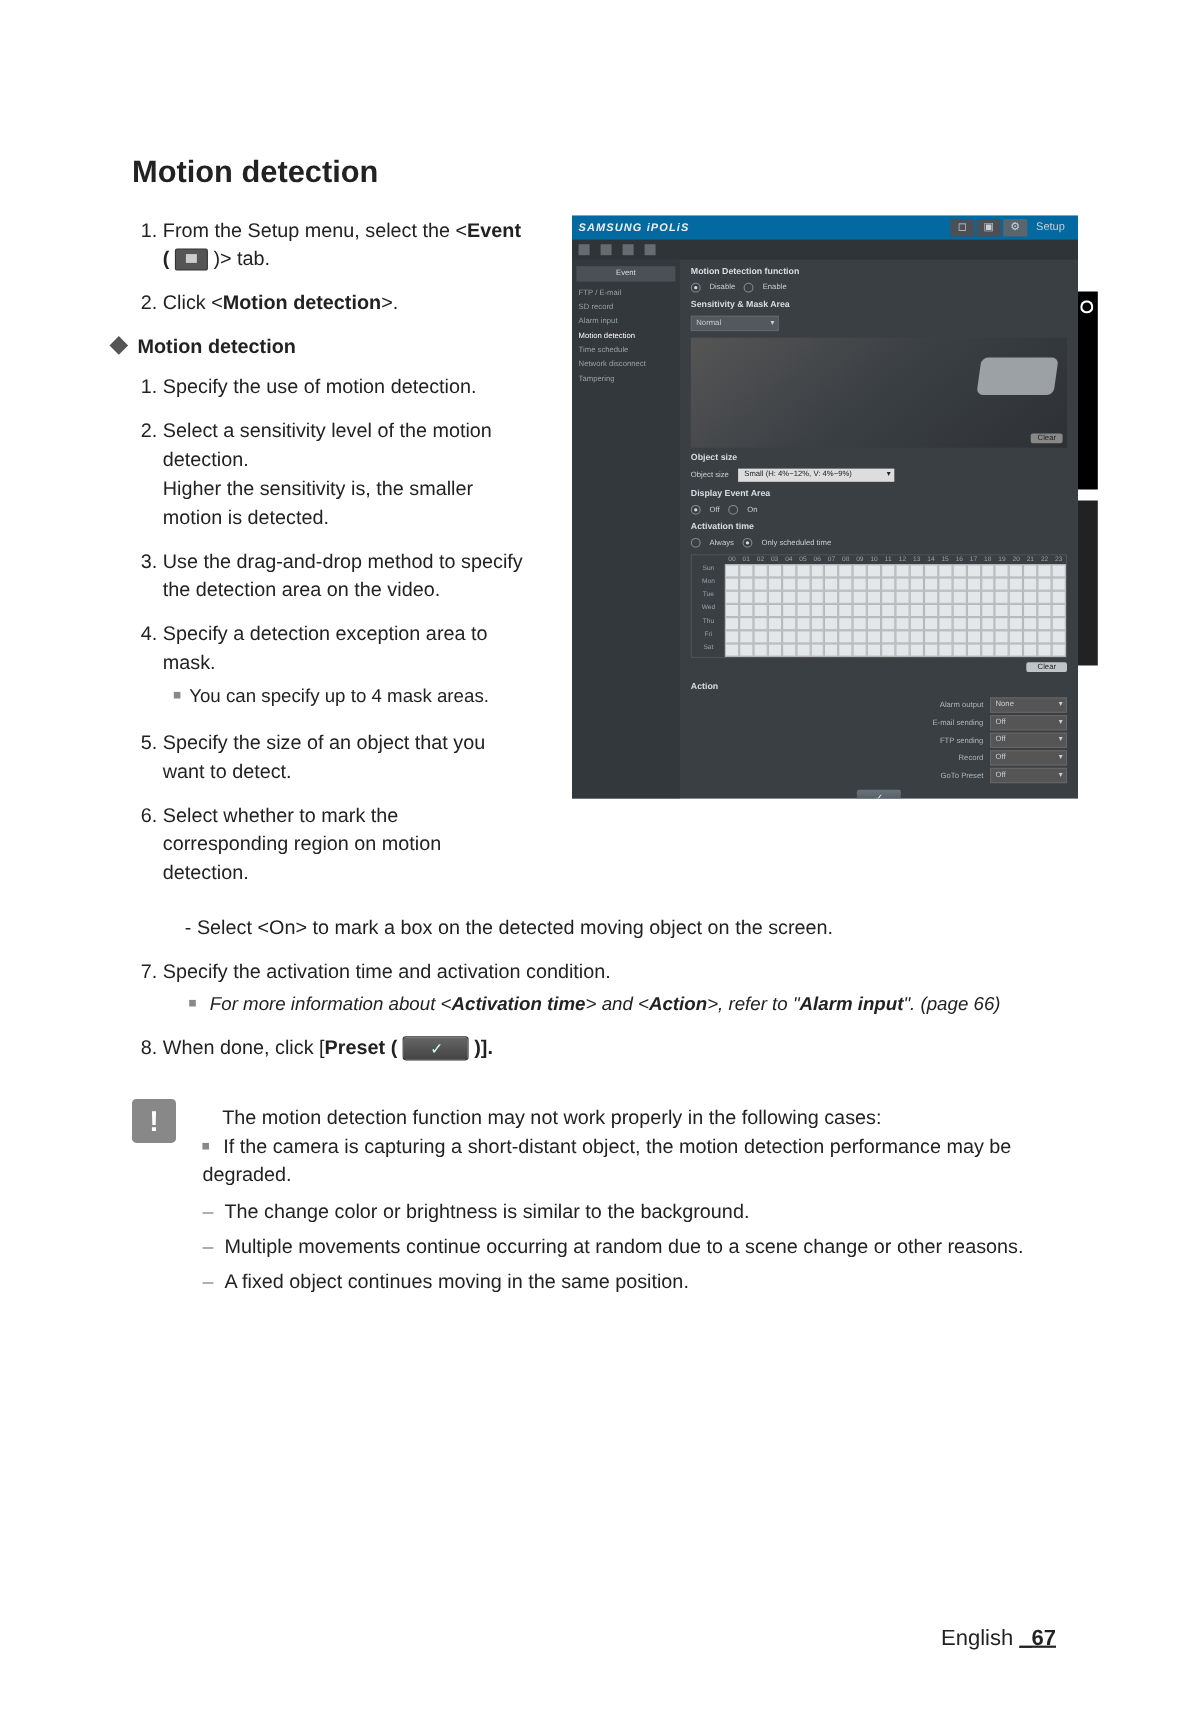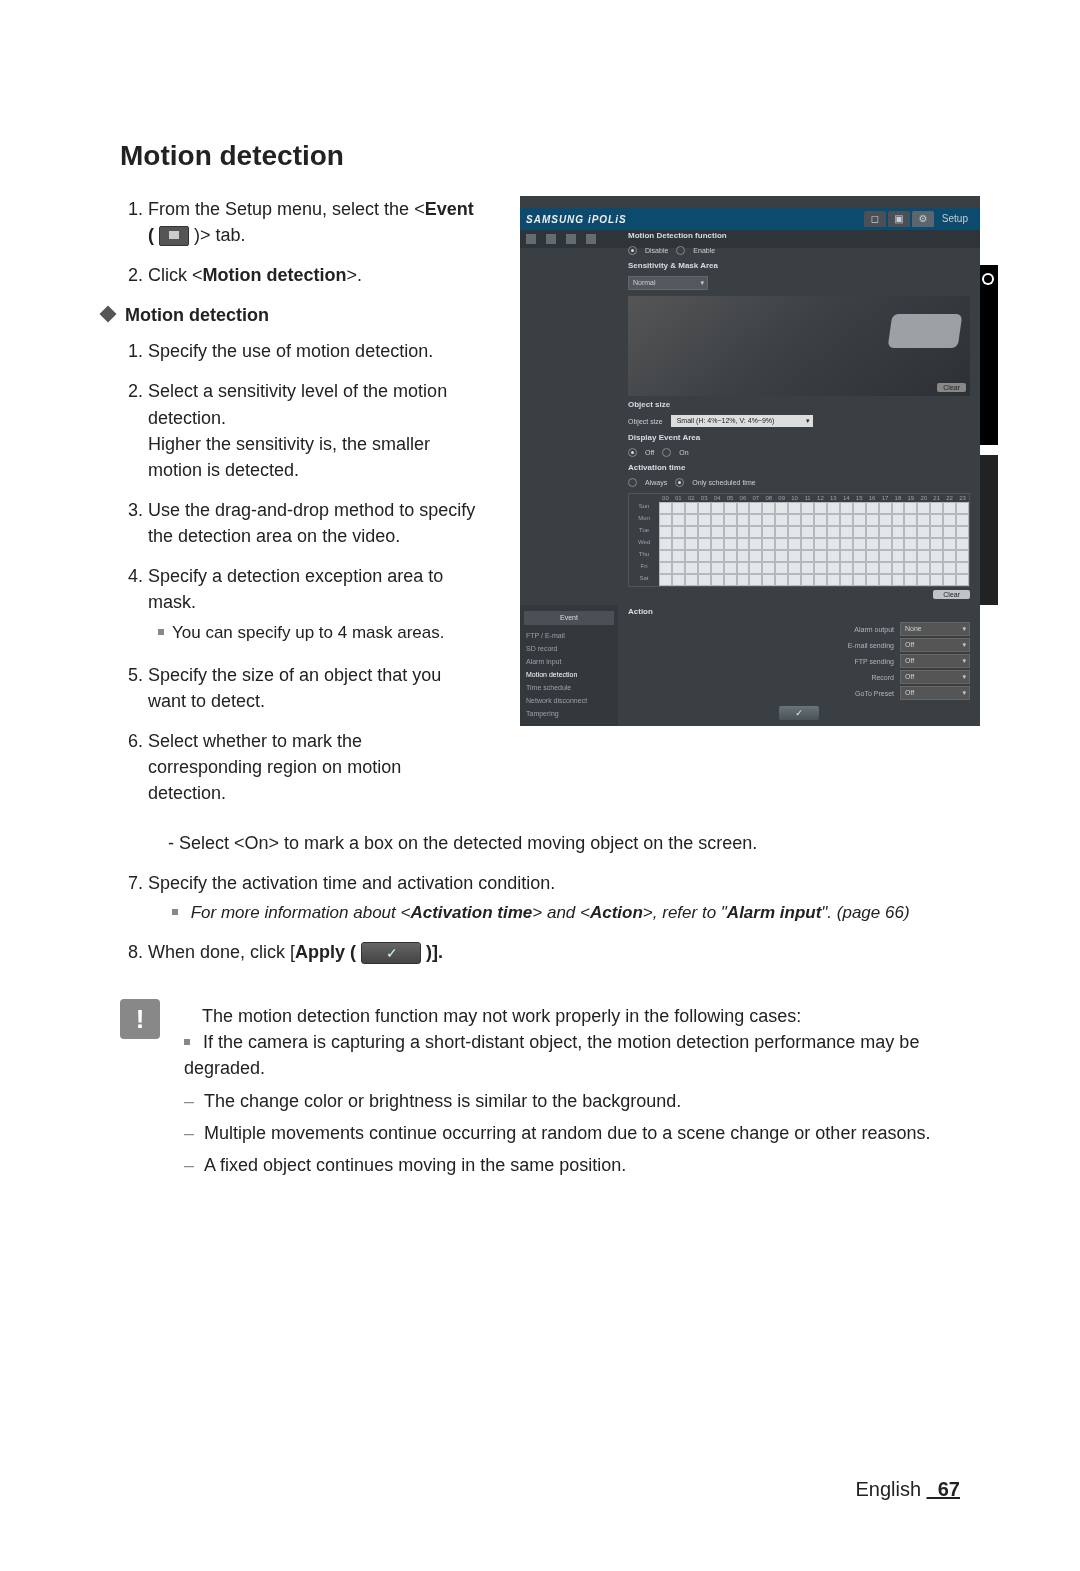--- a/index.html
+++ b/index.html
@@ -192,26 +192,25 @@
     height: 530px;
     background: #3a3f44;
     color: #c9cfd4;
     font-size: 9px;
     font-family: Arial, sans-serif;
     position: relative;
     overflow: hidden;
   }
   .shot-top {
     height: 22px;
-    background: #0c4a6e;
+    background: #0369a1;
     display: flex;
     align-items: center;
     padding: 0 6px;
     gap: 22px;
-    margin-top: 12px;
   }
   .brand { font-weight: bold; font-style: italic; letter-spacing: 1px; color:#eee; font-size:10px;}
   .toptabs { margin-left: auto; display:flex; gap:2px;}
   .toptab {
     width: 22px; height: 16px;
     background: #4a5056;
     border-radius: 2px 2px 0 0;
     text-align:center; line-height:16px; font-size:10px;
   }
   .toptab.sel { background:#5a656e;}
@@ -226,21 +225,20 @@
   }
   .shot-tabs span {
     width: 10px; height: 10px;
     display: inline-block;
     background: #646b71;
   }
   .shot-body {
     position: absolute;
     top: 40px; left: 0; right: 0; bottom: 0;
     display: flex;
-    align-items: flex-end;
   }
   .shot-side {
     width: 90px;
     background: #33383c;
     padding: 6px 4px;
   }
   .shot-side .evtab {
     height: 14px;
     background: #4a5056;
     margin-bottom: 4px;
@@ -702,21 +700,21 @@
     </div>
     <ol start="7">
       <li>
         <span>Specify the activation time and activation condition.</span>
         <span class="ref">
           <span class="sq"></span>
           <span>For more information about &lt;</span><b>Activation time</b><span>&gt; and &lt;</span><b>Action</b><span>&gt;, refer to "</span><b>Alarm input</b><span>". (page 66)</span>
         </span>
       </li>
       <li>
-        <span>When done, click [</span><b>Apply (</b>
+        <span>When done, click [</span><b>Preset (</b>
         <span class="apply-icon"></span>
         <b> )].</b>
       </li>
     </ol>
   </div>
 
   <div class="caution">
     <div class="caution-icon">!</div>
     <div>
       <div style="margin-top:4px; margin-left:18px;">The motion detection function may not work properly in the following cases:</div>

